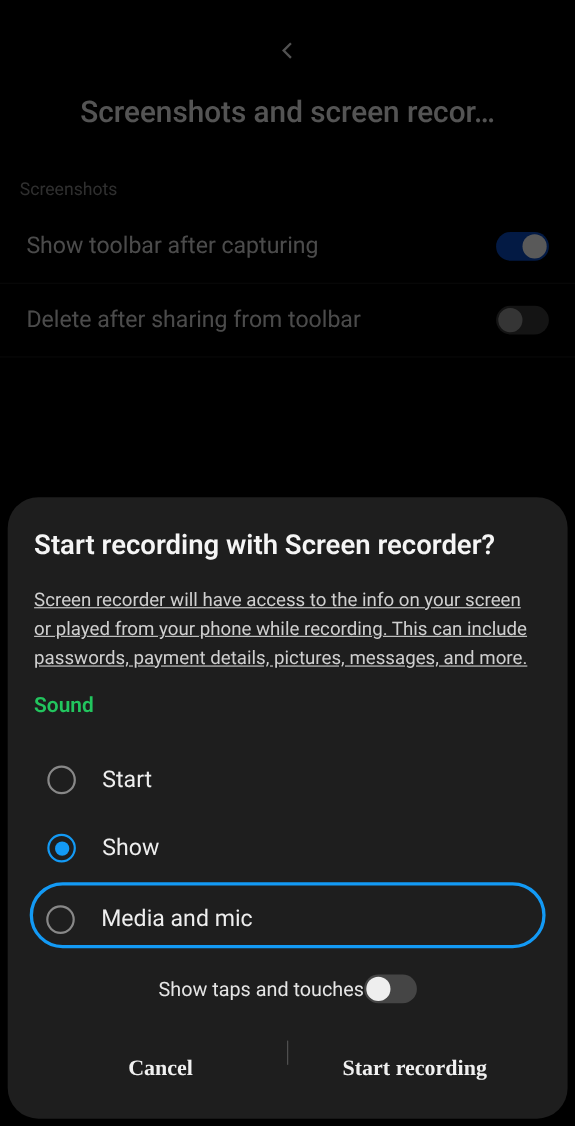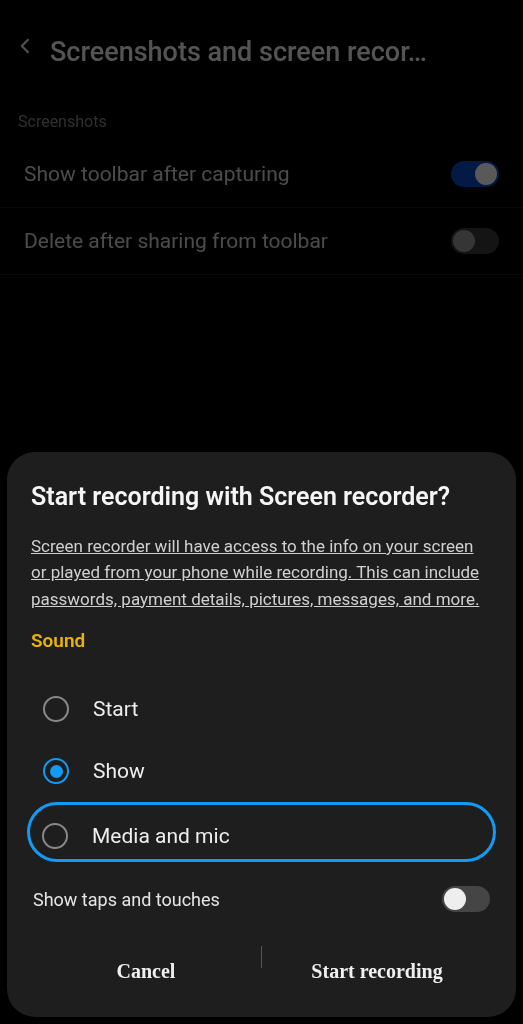--- a/index.html
+++ b/index.html
@@ -15,22 +15,24 @@
     
     
     .bg-page {
       position: absolute;
       top: 0; left: 0; right: 0;
       opacity: 0.35;
       padding: 0;
     }
     .header {
       display: flex;
+      align-items: center;
       padding: 36px 16px 20px 16px;
-      gap: 14px;
+      gap: 30px;
+      flex-direction: column;
     }
     .back-icon {
       width: 20px;
       height: 20px;
       display: flex;
       align-items: center;
       justify-content: center;
     }
     .back-icon svg { stroke: #e8e8e8; stroke-width: 2.5; fill: none; }
     .header-title {
@@ -98,21 +100,21 @@
     .modal-body {
       font-size: 17px;
       line-height: 1.55;
       color: #d0d0d0;
       margin-bottom: 17px;
       text-decoration: underline;
     }
     .sound-label {
       font-size: 19px;
       font-weight: 600;
-      color: #eab308;
+      color: #22c55e;
       margin-bottom: 26px;
     }
     .radio-row {
       display: flex;
       align-items: center;
       gap: 24px;
       padding: 18px 6px;
     }
     .radio-row.highlighted {
       border: 3.5px solid #139af5;
@@ -141,21 +143,21 @@
       height: 13px;
       border-radius: 50%;
       background: #139af5;
     }
     .radio-label {
       font-size: 21px;
       color: #eee;
     }
     .taps-row {
       display: flex;
-      justify-content: space-between;
+      justify-content: center;
       align-items: center;
       margin-top: 18px;
       margin-bottom: 28px;
       padding: 6px 2px;
     }
     .taps-label {
       font-size: 18px;
       color: #e5e5e5;
     }
     .modal-toggle {

